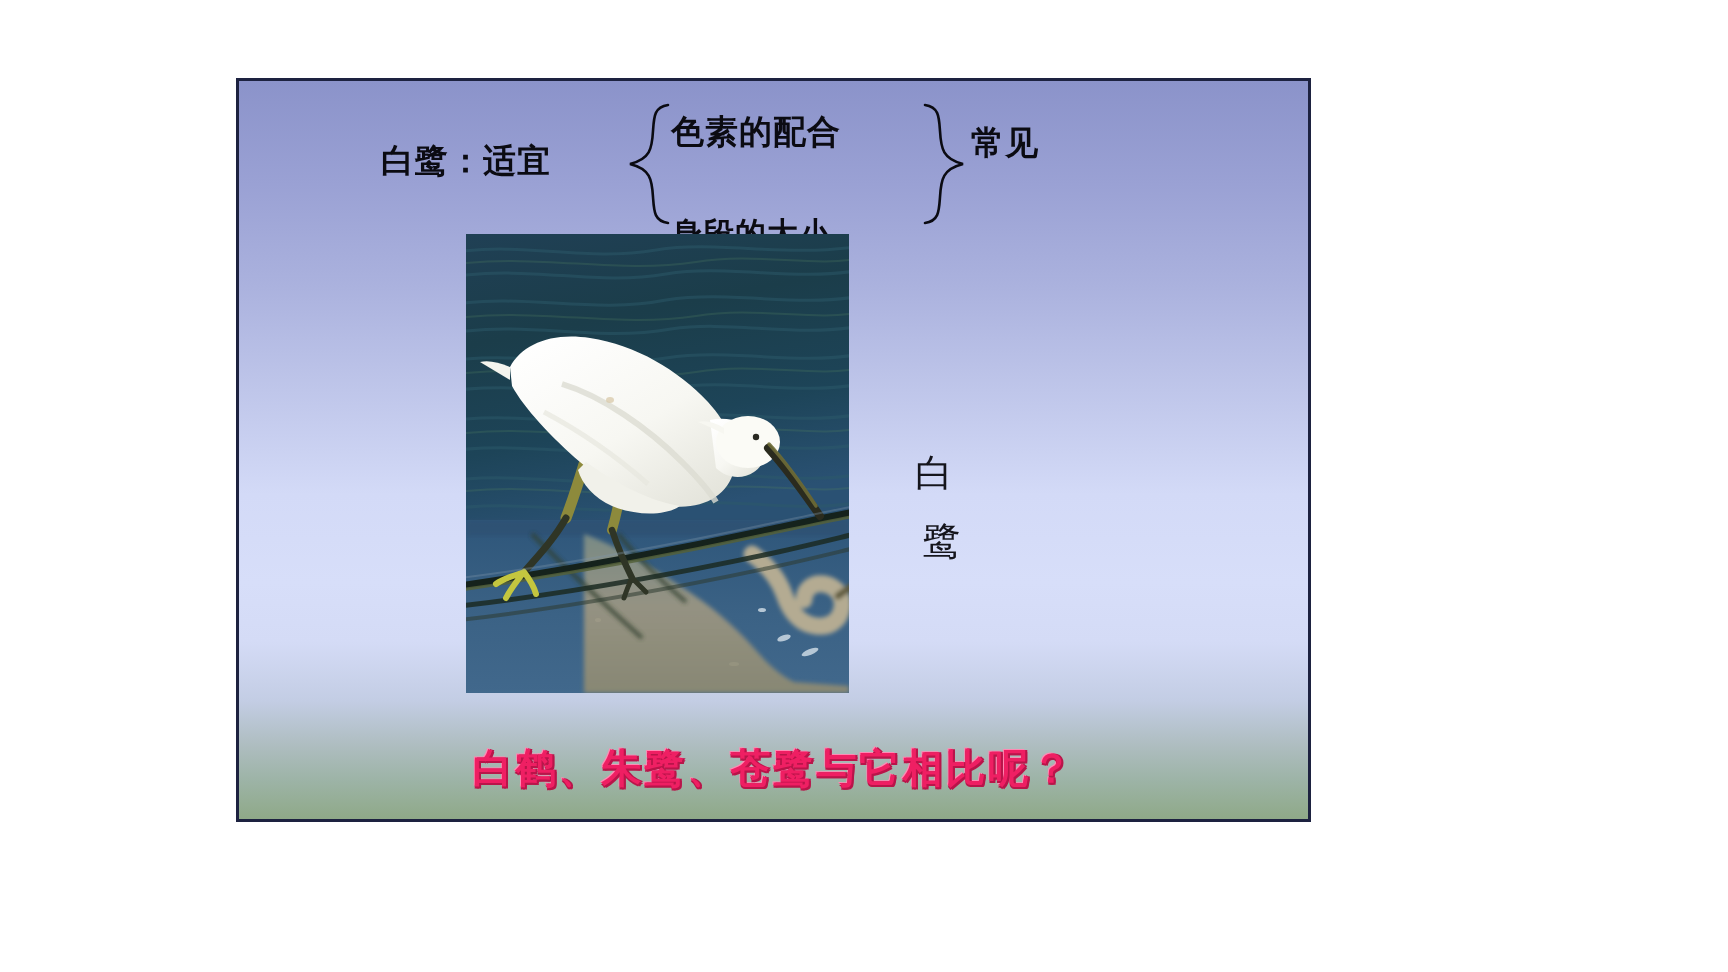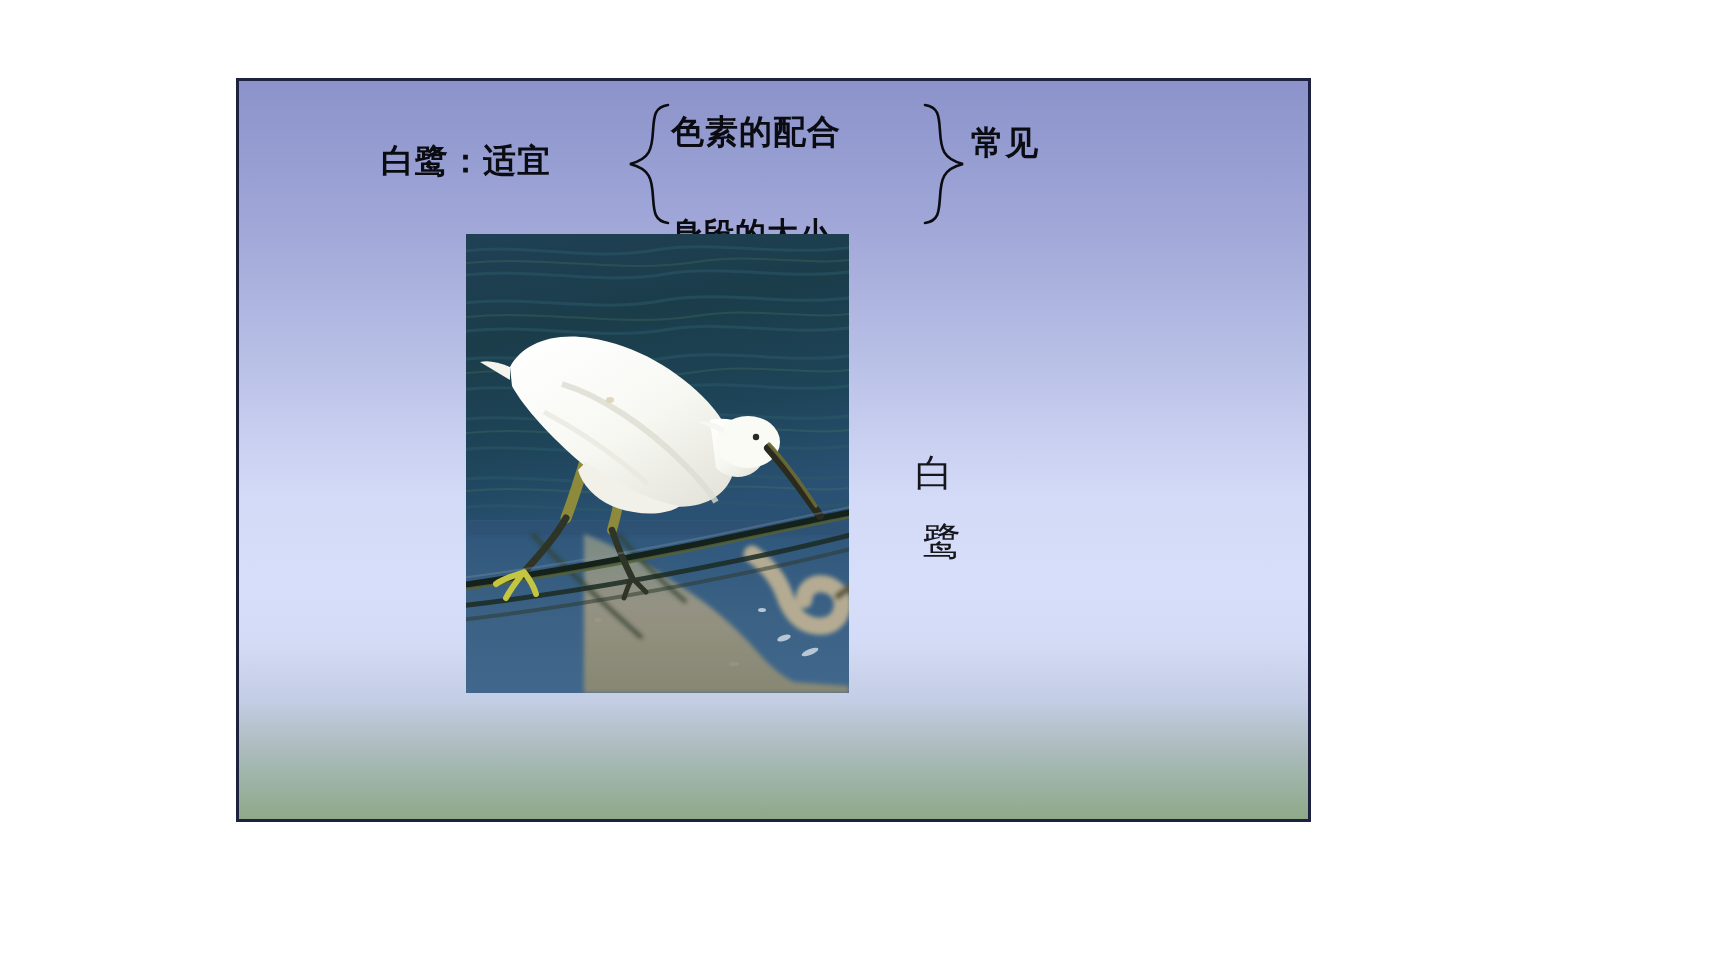--- a/index.html
+++ b/index.html
@@ -279,14 +279,15 @@
 
       <path d="M-6 344 C90 332 200 312 302 290 C340 282 368 276 389 272" fill="none" stroke="#7e96a8" stroke-width="2" opacity="0.35"></path>
     </svg>
   </div>
 
   <div id="caption-vertical">
     <span id="caption-char-1">白</span>
     <span id="caption-char-2">鹭</span>
   </div>
 
+  <div id="bottom-question">白鹤、朱鹭、苍鹭与它相比呢？</div>
 
 </div>
 
 </body></html>

